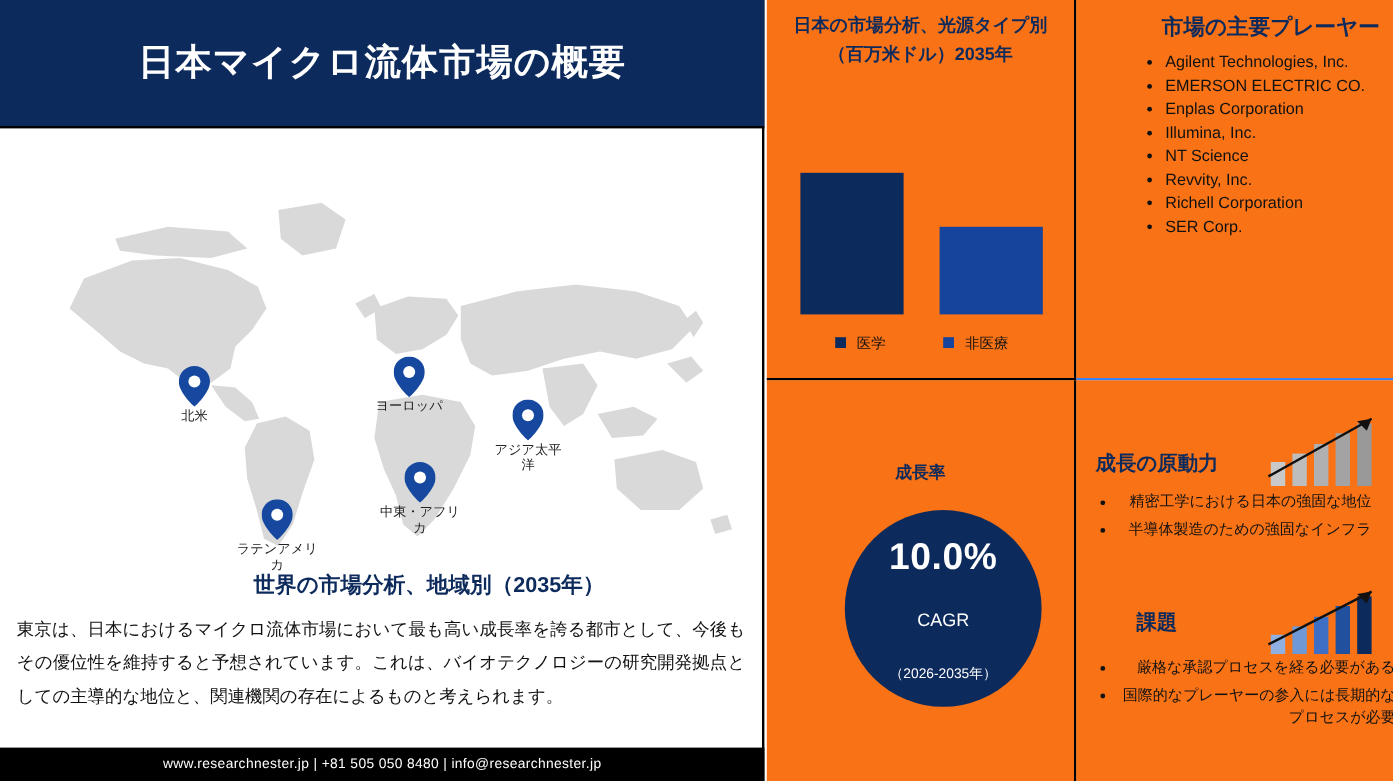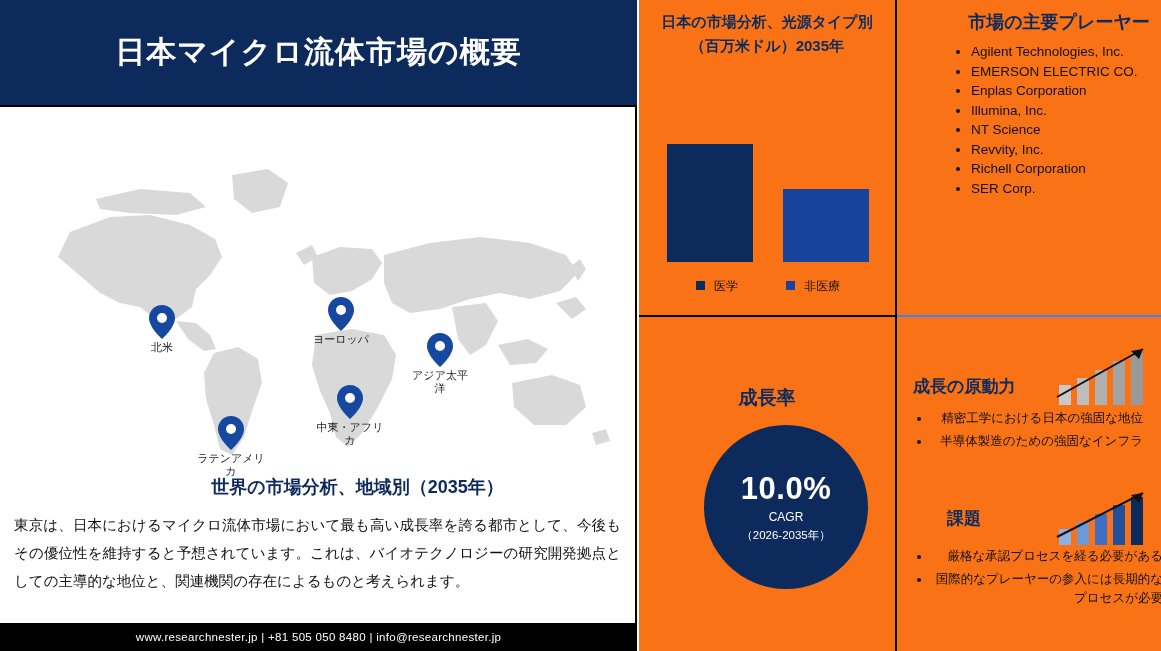--- a/index.html
+++ b/index.html
@@ -80,29 +80,29 @@
 
   
   ul.players{
     margin:8px 0 0 0;padding:0 10px 0 34px;list-style:disc;
   }
   ul.players li{font-size:13.5px;line-height:19.5px;color:#111;}
 
   
   .cagr-title{
     position:absolute;left:0;top:68px;width:256px;text-align:center;
-    color:#0d2a5c;font-weight:bold;font-size:19px;
+    color:#0d2a5c;font-weight:bold;font-size:14px;
   }
   .donut{
     position:absolute;left:65px;top:108px;width:164px;height:164px;border-radius:50%;
     background:#0d2a5c;color:#fff;display:flex;flex-direction:column;
-    align-items:center;justify-content:center;
+    align-items:center;justify-content:center;gap:24px;
   }
   .donut .v{font-size:31px;font-weight:bold;letter-spacing:.5px;}
-  .donut .c{font-size:12px;margin-top:3px;}
+  .donut .c{font-size:15px;margin-top:3px;}
   .donut .r{font-size:11.5px;margin-top:4px;}
 
   
   .sec-h{color:#0d2a5c;font-weight:bold;font-size:17px;}
   ul.bul{margin:6px 0 0 0;padding-left:26px;list-style:disc;text-align:right;}
   ul.bul li{font-size:12.5px;line-height:19px;color:#111;margin-bottom:4px;}
   .mini-chart{position:absolute;}
 </style>
 </head>
 <body>

